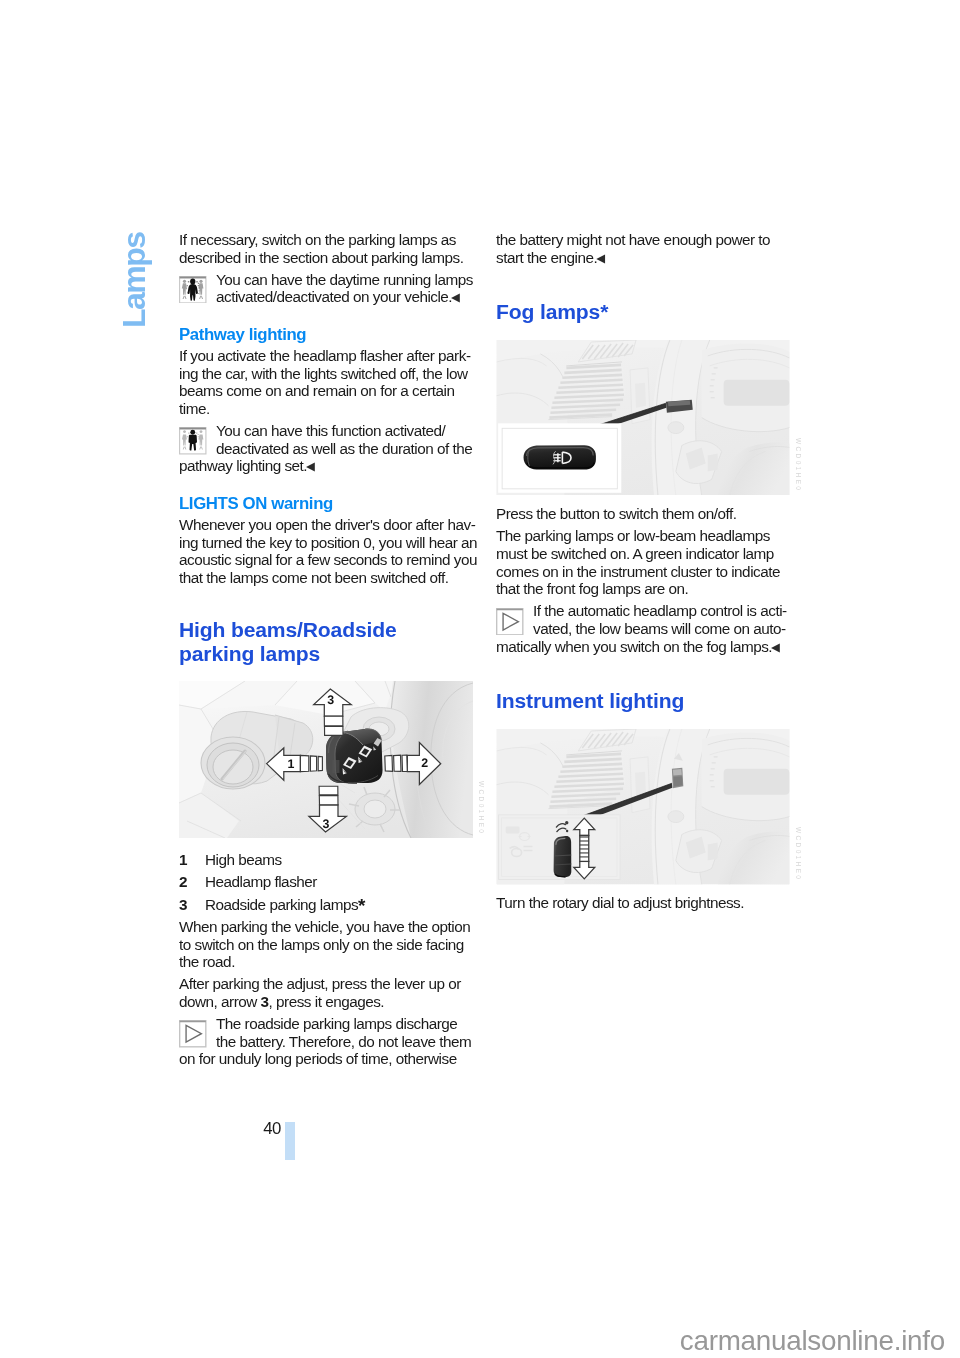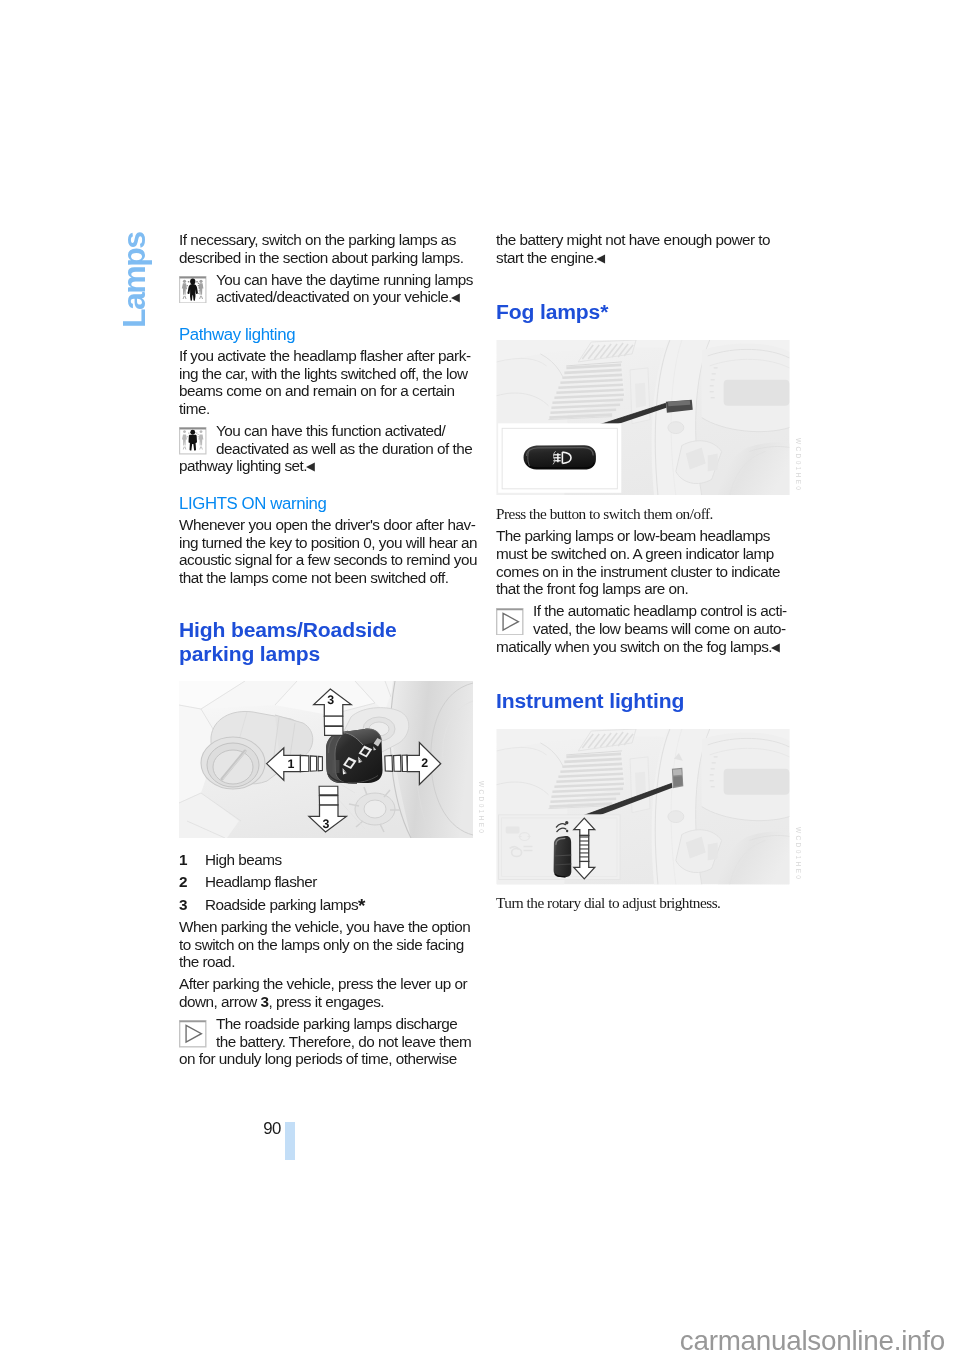--- a/index.html
+++ b/index.html
@@ -13,21 +13,21 @@
   .chapter-tab span{position:absolute;left:0;top:94px;
        transform:rotate(-90deg);transform-origin:0 0;
        font-size:32px;font-weight:bold;letter-spacing:-1.5px;
        color:#7fbcf2;white-space:nowrap;line-height:1;}
 
   .col{position:absolute;width:300px;}
   .colL{left:179px;top:231px;}
   .colR{left:496px;top:231px;}
 
   p{margin:0 0 4.6px 0;font-size:15.3px;line-height:17.6px;letter-spacing:-0.5px;hyphens:manual;}
-  h2{margin:17.1px 0 3.0px 0;font-size:16.8px;line-height:19px;font-weight:normal;
+  h2{margin:17.1px 0 3.0px 0;font-size:16.8px;line-height:19px;font-weight:bold;
      letter-spacing:-0.38px;color:#0589f2;}
   h1{margin:31.8px 0 0 0;font-size:21.1px;line-height:24.2px;font-weight:bold;
      letter-spacing:-0.15px;color:#1d4ed8;white-space:pre-line;}
 
   .note{position:relative;margin:0 0 4.6px 0;font-size:15.3px;
         line-height:17.6px;letter-spacing:-0.5px;overflow:hidden;hyphens:manual;}
   .note .ico{float:left;width:27.5px;height:27.5px;margin:5.2px 9.5px 0 0;display:block;}
   .eom{font-size:11.5px;margin-left:-1px;letter-spacing:0;position:relative;top:-1px;color:#2b2b2b;}
 
   .fig{position:relative;margin:16px 0 0 0;line-height:0;}
@@ -44,21 +44,21 @@
   .pagenum{position:absolute;left:236px;top:1119px;width:45px;text-align:right;
      font-size:16.8px;letter-spacing:-0.4px;}
   .pagetab{position:absolute;left:285px;top:1122px;width:10px;height:38px;background:#c3def7;}
 
   .watermark{position:absolute;left:0;top:1327px;width:945px;text-align:right;
      font-size:27.8px;line-height:28px;color:#989898;letter-spacing:-0.25px;}
 
   svg text{-webkit-font-smoothing:antialiased;text-rendering:geometricPrecision;opacity:0.999;}
   .figimg{width:294px;height:157px;display:block;}
   .figimg2,.figimg3{width:294px;height:155.3px;display:block;}
-  .pt1{margin-top:9.8px;font-family:Liberation Serif, serif;}
+  .pt1{margin-top:9.8px;}
 </style>
 </head>
 <body>
 
 <div class="page">
 
   <div class="chapter-tab">
     <span>Lamps</span>
   </div>
 
@@ -266,21 +266,21 @@
         <span class="n">2</span>
         <span>Headlamp flasher</span>
       </div>
       <div class="row">
         <span class="n">3</span>
         <span><span>Roadside parking lamps</span><b class="ast">*</b></span>
       </div>
     </div>
 
     <p>When parking the vehicle, you have the option to switch on the lamps only on the side facing the road.</p>
-    <p><span>After parking the vehicle, press the lever up or down, arrow </span><b>3</b><span>, press it engages.</span></p>
+    <p><span>After parking the adjust, press the lever up or down, arrow </span><b>3</b><span>, press it engages.</span></p>
 
     <div class="note">
       <svg class="ico" viewBox="0 0 28 28">
         <rect x="0.7" y="0.7" width="26.6" height="26.6" fill="#ffffff" stroke="#c4c4c4" stroke-width="1.4"></rect>
         <rect x="0.7" y="0.7" width="26.6" height="1.6" fill="#9a9a9a"></rect>
         <path d="M7.2 5.4 L22.8 13.9 L7.2 22.4 Z" fill="none" stroke="#6e6e6e" stroke-width="1.4" stroke-linejoin="miter"></path>
       </svg>
       <span class="bdy">The roadside parking lamps discharge the battery. Therefore, do not leave them on for unduly long periods of time, otherwise</span>
     </div>
   </div>
@@ -538,16 +538,16 @@
           <path d="M83.5 124.5 L92.5 124.5"></path>
             <path d="M83.5 128.5 L92.5 128.5"></path>
         </g>
       </svg>
       <div class="code">WCD01HE0</div>
     </div>
 
     <p class="pt1">Turn the rotary dial to adjust brightness.</p>
   </div>
 
-  <div class="pagenum">90</div>
+  <div class="pagenum">40</div>
   <div class="pagetab"></div>
   <div class="watermark">carmanualsonline.info</div>
 </div>
 
 </body></html>

